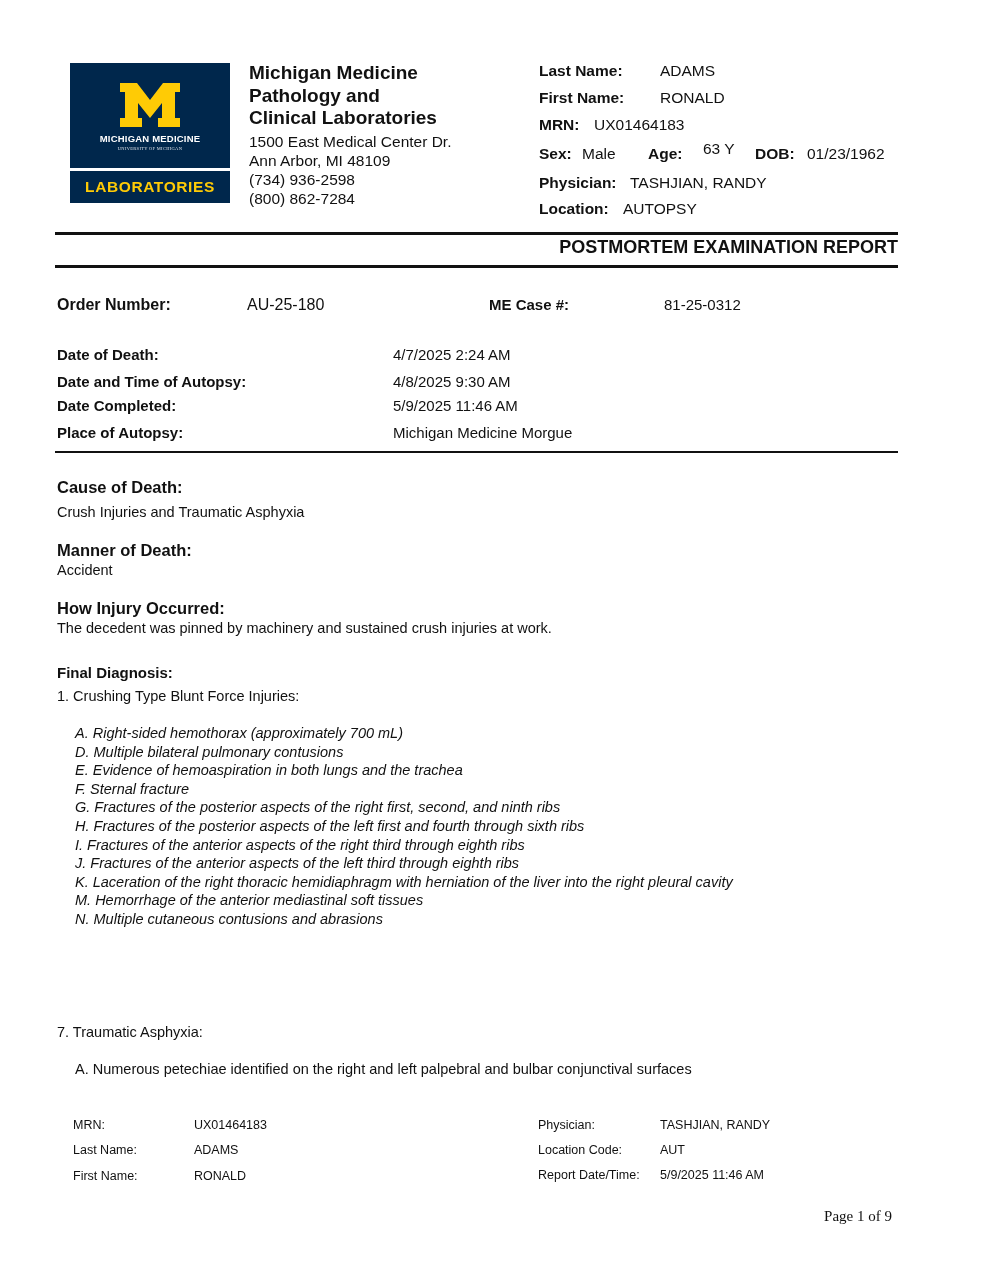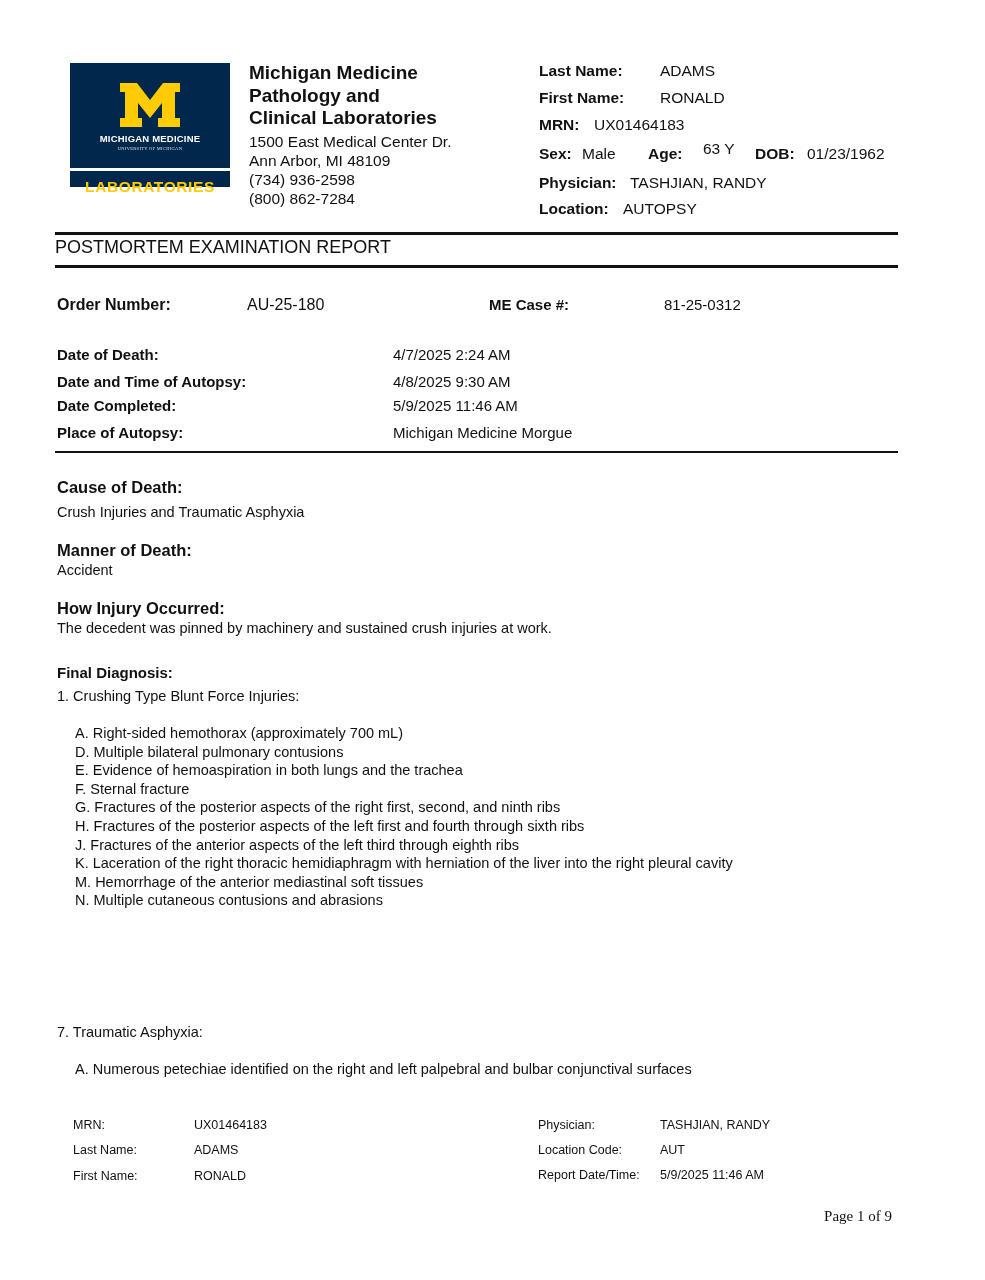--- a/index.html
+++ b/index.html
@@ -2,48 +2,48 @@
 <html><head>
 <meta charset="utf-8">
 <style>
   html, body { margin: 0; padding: 0; background: #ffffff; }
   body { width: 985px; height: 1280px; position: relative; overflow: hidden;
          font-family: "Liberation Sans", sans-serif; color: #111; }
   .abs { position: absolute; }
 
   
   .logo-top { left: 70px; top: 63px; width: 160px; height: 105px; background: #00274c; }
-  .logo-bot { left: 70px; top: 171px; width: 160px; height: 16px; background: #00274c; }
+  .logo-bot { left: 70px; top: 171px; width: 160px; height: 32px; background: #00274c; }
   .logo-m { position: absolute; left: 50px; top: 20px; width: 60px; height: 44px; }
   .logo-mm { position: absolute; left: 0; width: 160px; top: 70px; text-align: center;
              color: #fff; font-weight: bold; font-size: 9.5px; letter-spacing: 0.2px; }
   .logo-um { position: absolute; left: 0; width: 160px; top: 83px; text-align: center;
              color: #dfe4ea; font-size: 4.5px; letter-spacing: 0.3px; font-family: "Liberation Serif", serif; }
   .logo-lab { position: absolute; left: 0; top: 0; width: 160px; height: 32px; line-height: 32px;
               text-align: center; color: #ffcb05; font-weight: bold; font-size: 15.5px; letter-spacing: 0.6px; }
 
   
   .lab-name { left: 249px; top: 62px; font-weight: bold; font-size: 19px; line-height: 22.5px; }
   .lab-addr { left: 249px; top: 132px; font-size: 15.5px; line-height: 19px; }
 
   
   .ph { font-size: 15.5px; white-space: nowrap; }
   .ph b { font-weight: bold; }
 
   
   .rule { left: 55px; width: 843px; background: #111; }
 
-  .title { left: 55px; width: 843px; top: 237px; text-align: left; font-weight: normal; font-size: 18px; }
+  .title { left: 55px; width: 843px; top: 237px; text-align: right; font-weight: bold; font-size: 18px; }
 
   .lbl-b { font-weight: bold; font-size: 15px; }
   .val { font-size: 15px; }
   .big-lbl { font-weight: bold; font-size: 16.5px; }
   .body-txt { font-size: 14.5px; }
 
-  .diag { left: 57px; width: 850px; font-size: 14.5px; line-height: 18.6px; }
+  .diag { left: 57px; width: 850px; font-size: 14.5px; line-height: 18.6px; font-style: italic; }
   .diag .item { padding-left: 18px; text-indent: 0; }
   .diag .wrap { text-indent: 18px; padding-left: 0; }
 
   .ftr { font-size: 12.5px; white-space: nowrap; }
   .page { right: 93px; top: 1208px; font-family: "Liberation Serif", serif; font-size: 15px; }
 </style>
 </head>
 <body>
 
 <div class="abs logo-top">
@@ -129,20 +129,21 @@
 <div class="abs lbl-b" style="left:57px; top:664px;">Final Diagnosis:</div>
 <div class="abs body-txt" style="left:57px; top:688px;">1. Crushing Type Blunt Force Injuries:</div>
 
 <div class="abs diag" style="top:724px;">
   <div class="item">A. Right-sided hemothorax (approximately 700 mL)</div>
   <div class="item">D. Multiple bilateral pulmonary contusions</div>
   <div class="item">E. Evidence of hemoaspiration in both lungs and the trachea</div>
   <div class="item">F. Sternal fracture</div>
   <div class="item">G. Fractures of the posterior aspects of the right first, second, and ninth ribs</div>
   <div class="item">H. Fractures of the posterior aspects of the left first and fourth through sixth ribs</div>
+  <div class="item">I. Fractures of the anterior aspects of the right third through eighth ribs</div>
   <div class="item">J. Fractures of the anterior aspects of the left third through eighth ribs</div>
   <div class="item">K. Laceration of the right thoracic hemidiaphragm with herniation of the liver into the right pleural cavity</div>
   <div class="item">M. Hemorrhage of the anterior mediastinal soft tissues</div>
   <div class="item">N. Multiple cutaneous contusions and abrasions</div>
 </div>
 
 <div class="abs body-txt" style="left:57px; top:1024px;">7. Traumatic Asphyxia:</div>
 <div class="abs body-txt" style="left:75px; top:1061px;">A. Numerous petechiae identified on the right and left palpebral and bulbar conjunctival surfaces</div>
 
 <div class="abs ftr" style="left:73px; top:1118px;">MRN:</div>

